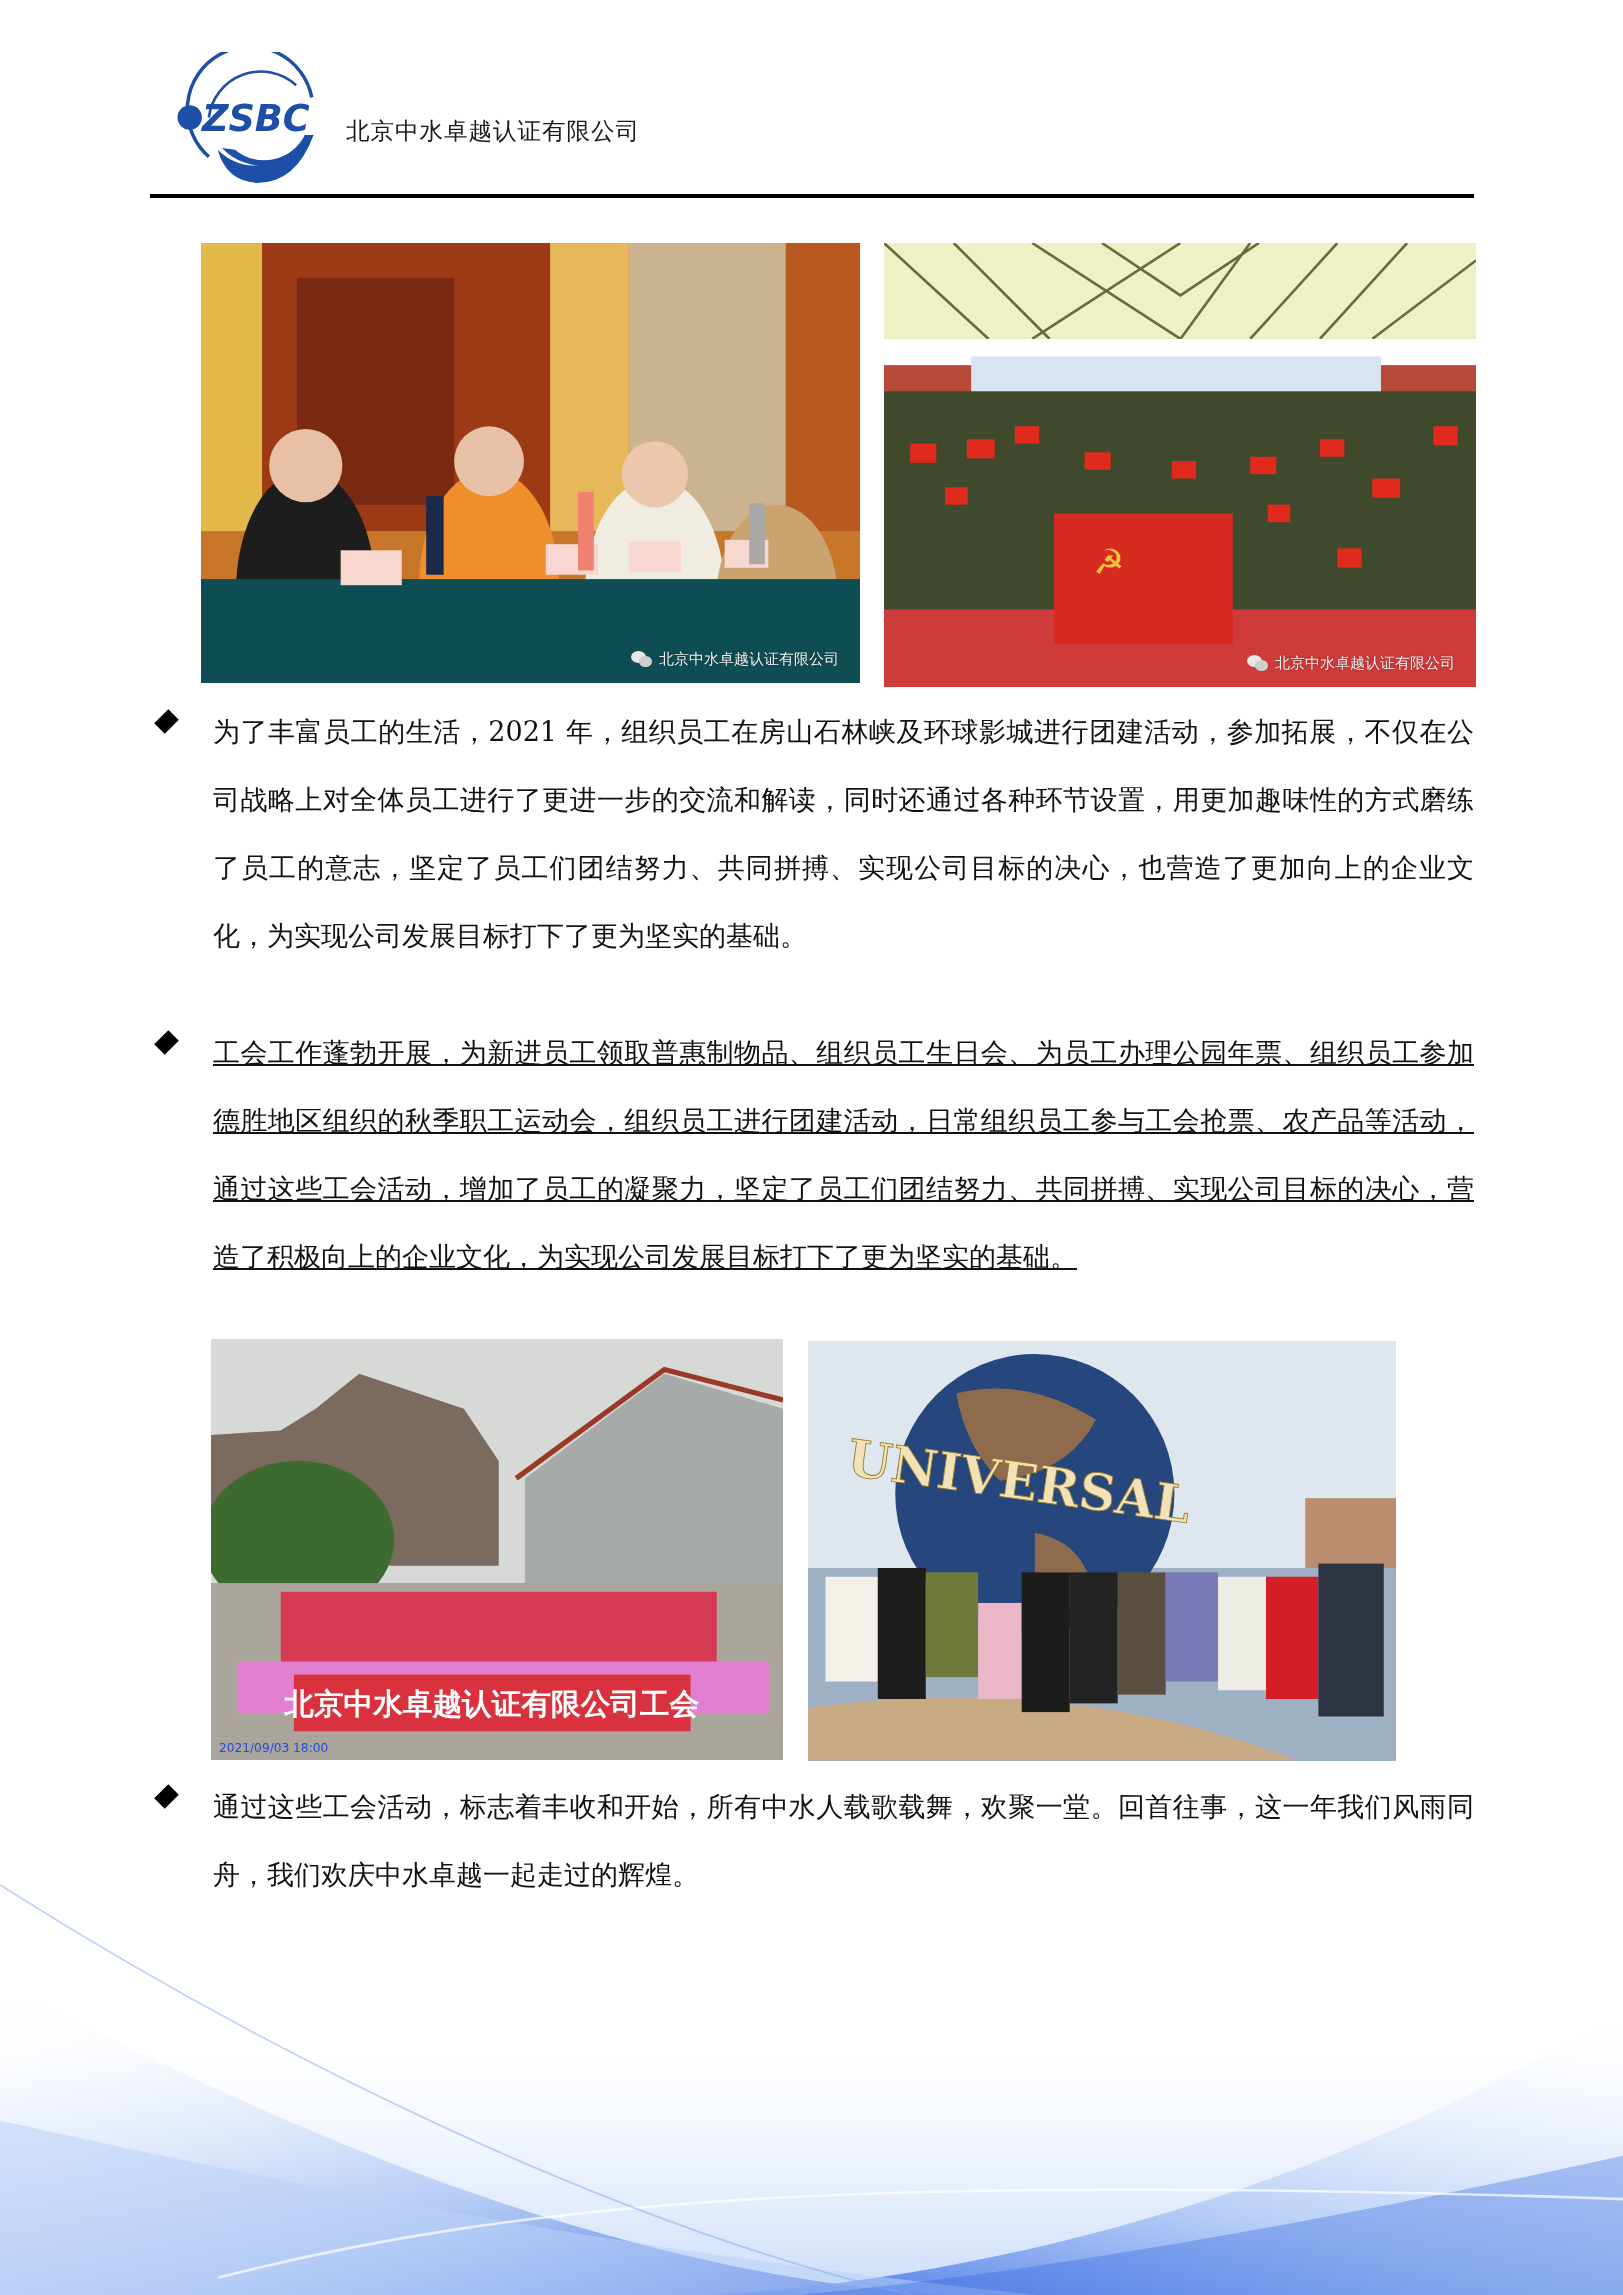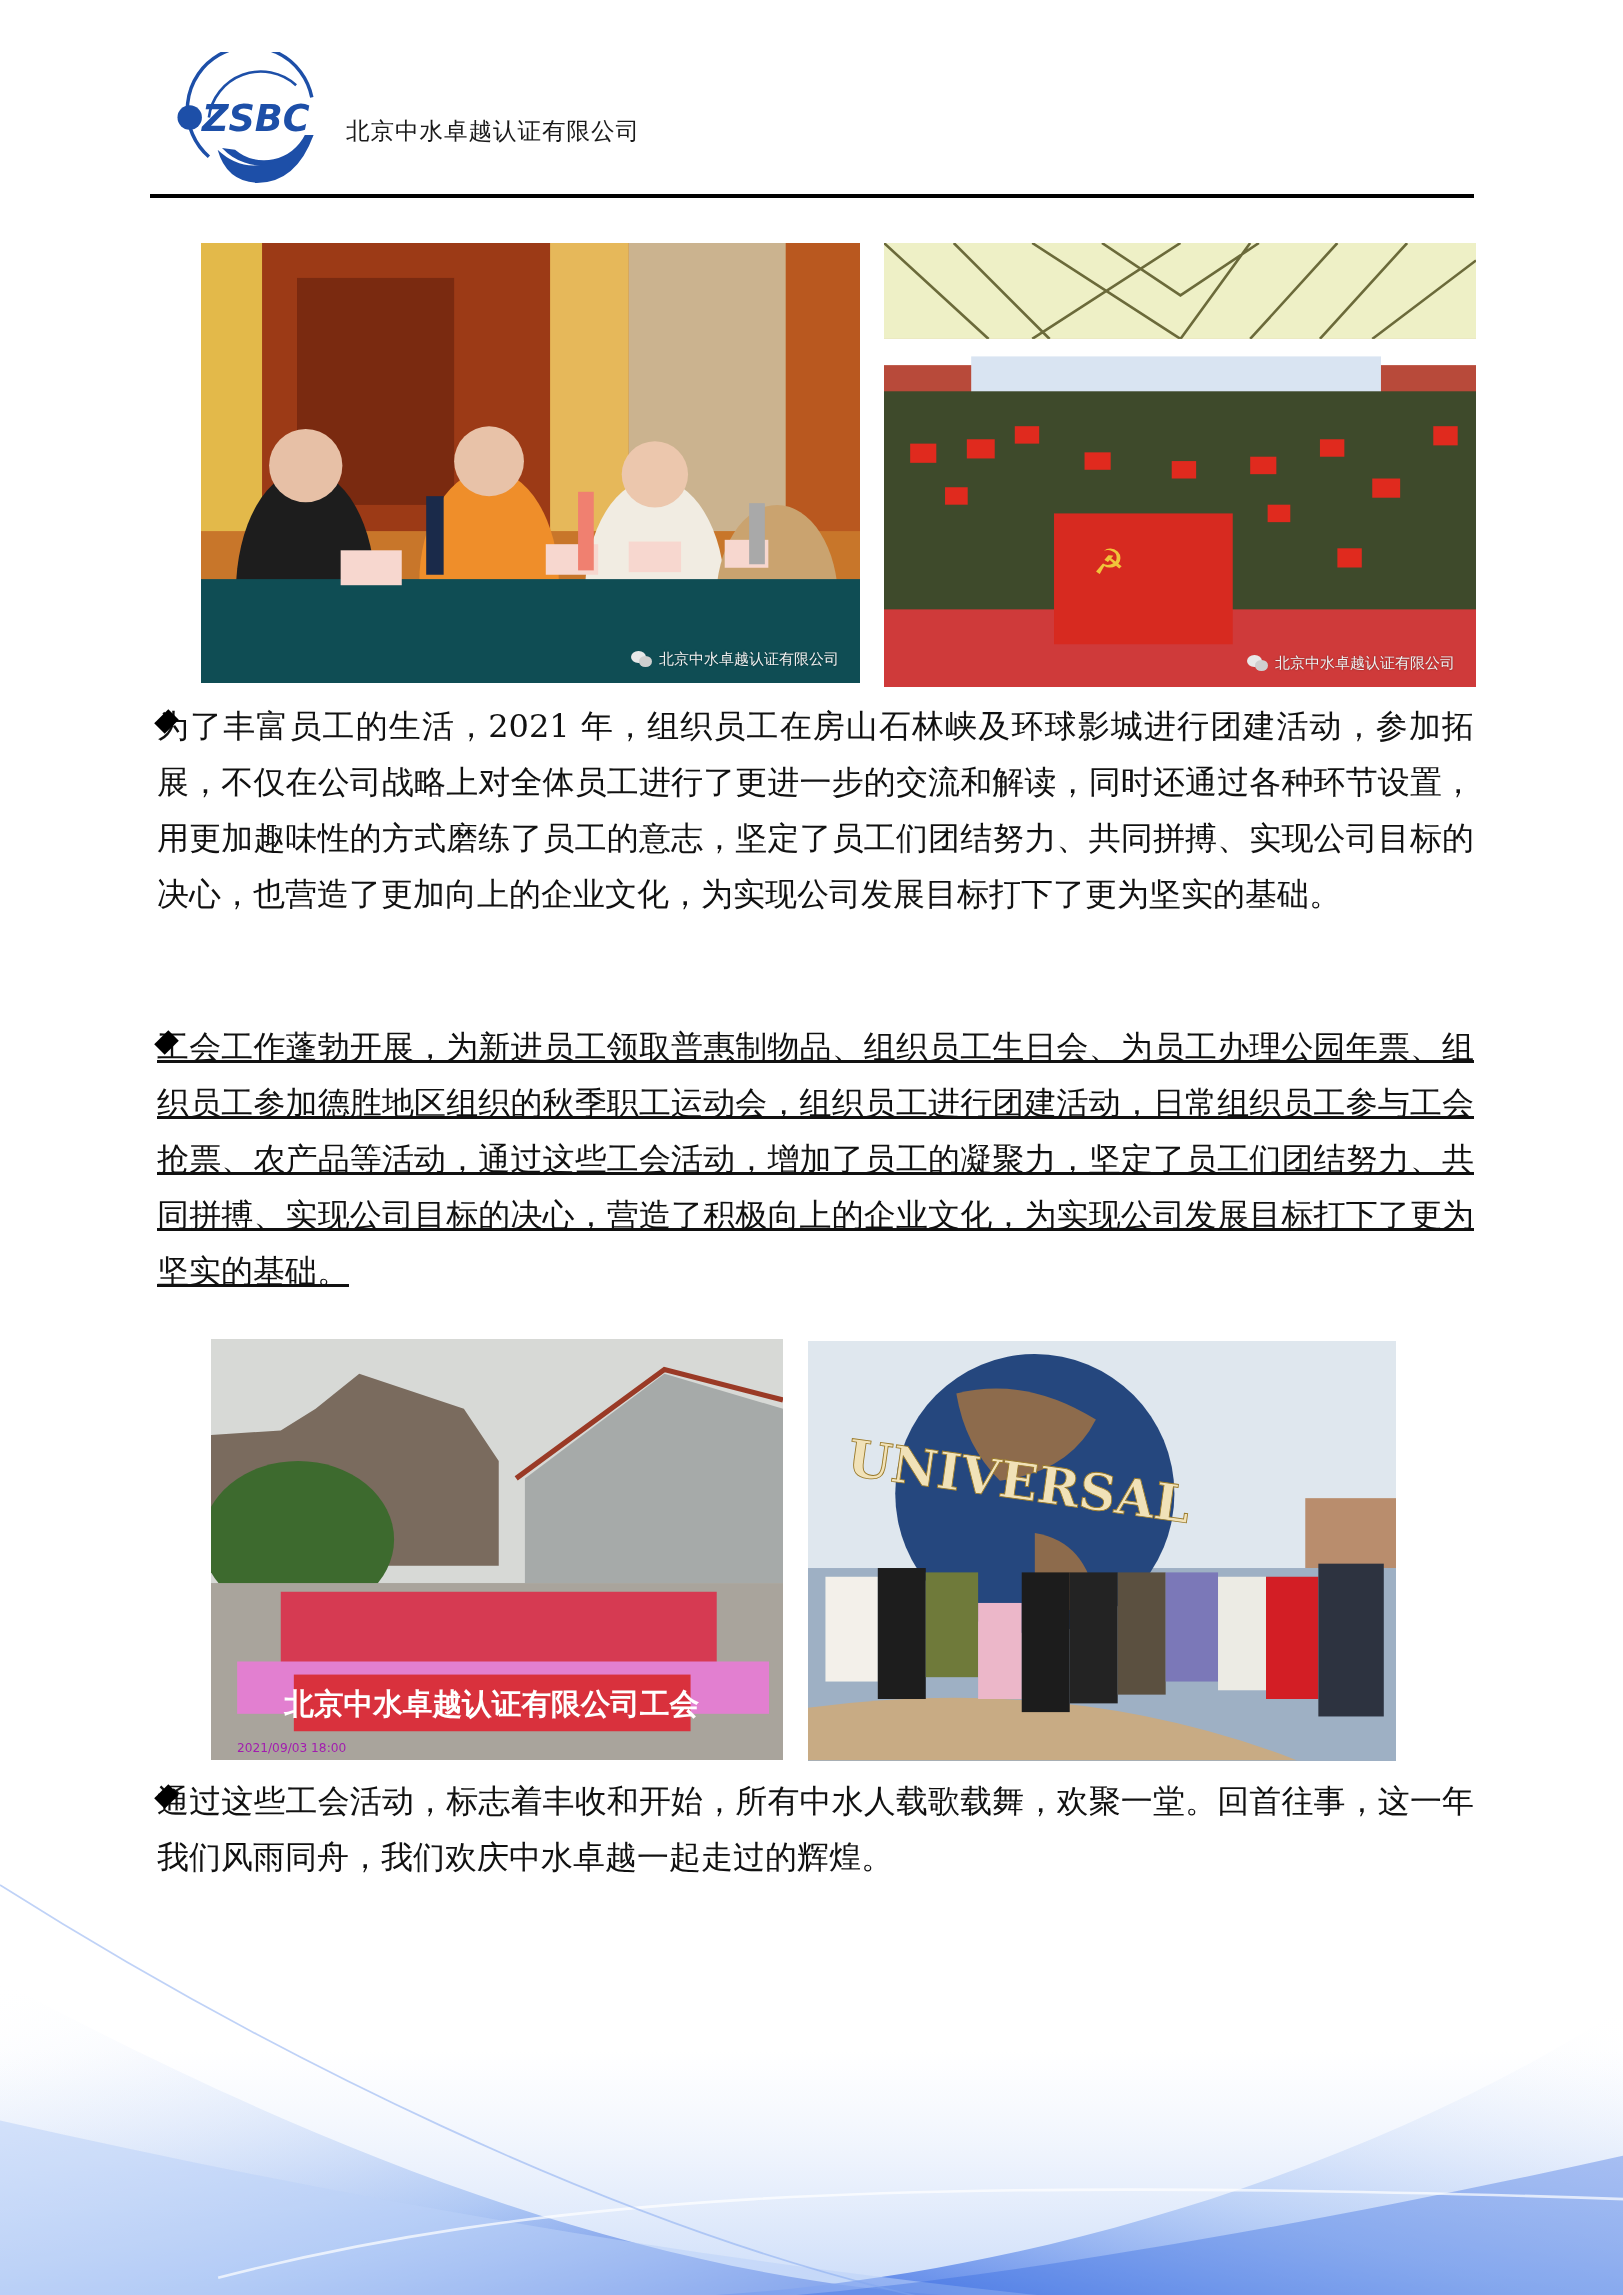--- a/index.html
+++ b/index.html
@@ -33,25 +33,25 @@
   }
   .wechat-icon:before { left:0; top:0; width:15px; height:12.2px; }
   .wechat-icon:after { left:7.9px; top:5.2px; width:13px; height:11.3px; background:#cfcfcf; }
 
   .bullet-block { position:absolute; left:157px; width:1317px; z-index:2; }
   .bullet {
     position:absolute; left:0; top:14px; width:19px; height:19px;
     background:#000; transform:rotate(45deg) scale(0.78,1.05);
   }
   .bullet-text {
-    font-size:32px; line-height:56px;
+    margin-left:56px; font-size:27px; line-height:68px;
     text-align:justify; text-justify:inter-character;
   }
   .stamp {
-    position:absolute; left:26px; bottom:10.5px; color:#a21caf; font-size:12.2px;
+    position:absolute; left:8px; bottom:10.5px; color:#1d4ed8; font-size:12.2px;
     font-family:"DejaVu Sans","Liberation Sans",sans-serif;
   }
 </style>
 </head>
 <body>
 
 <svg class="waves" viewBox="0 0 1861 581" preserveAspectRatio="none">
   <defs>
     <linearGradient id="g1" x1="0" y1="0" x2="1" y2="1">
       <stop offset="0" stop-color="#ffffff" stop-opacity="0"></stop>

